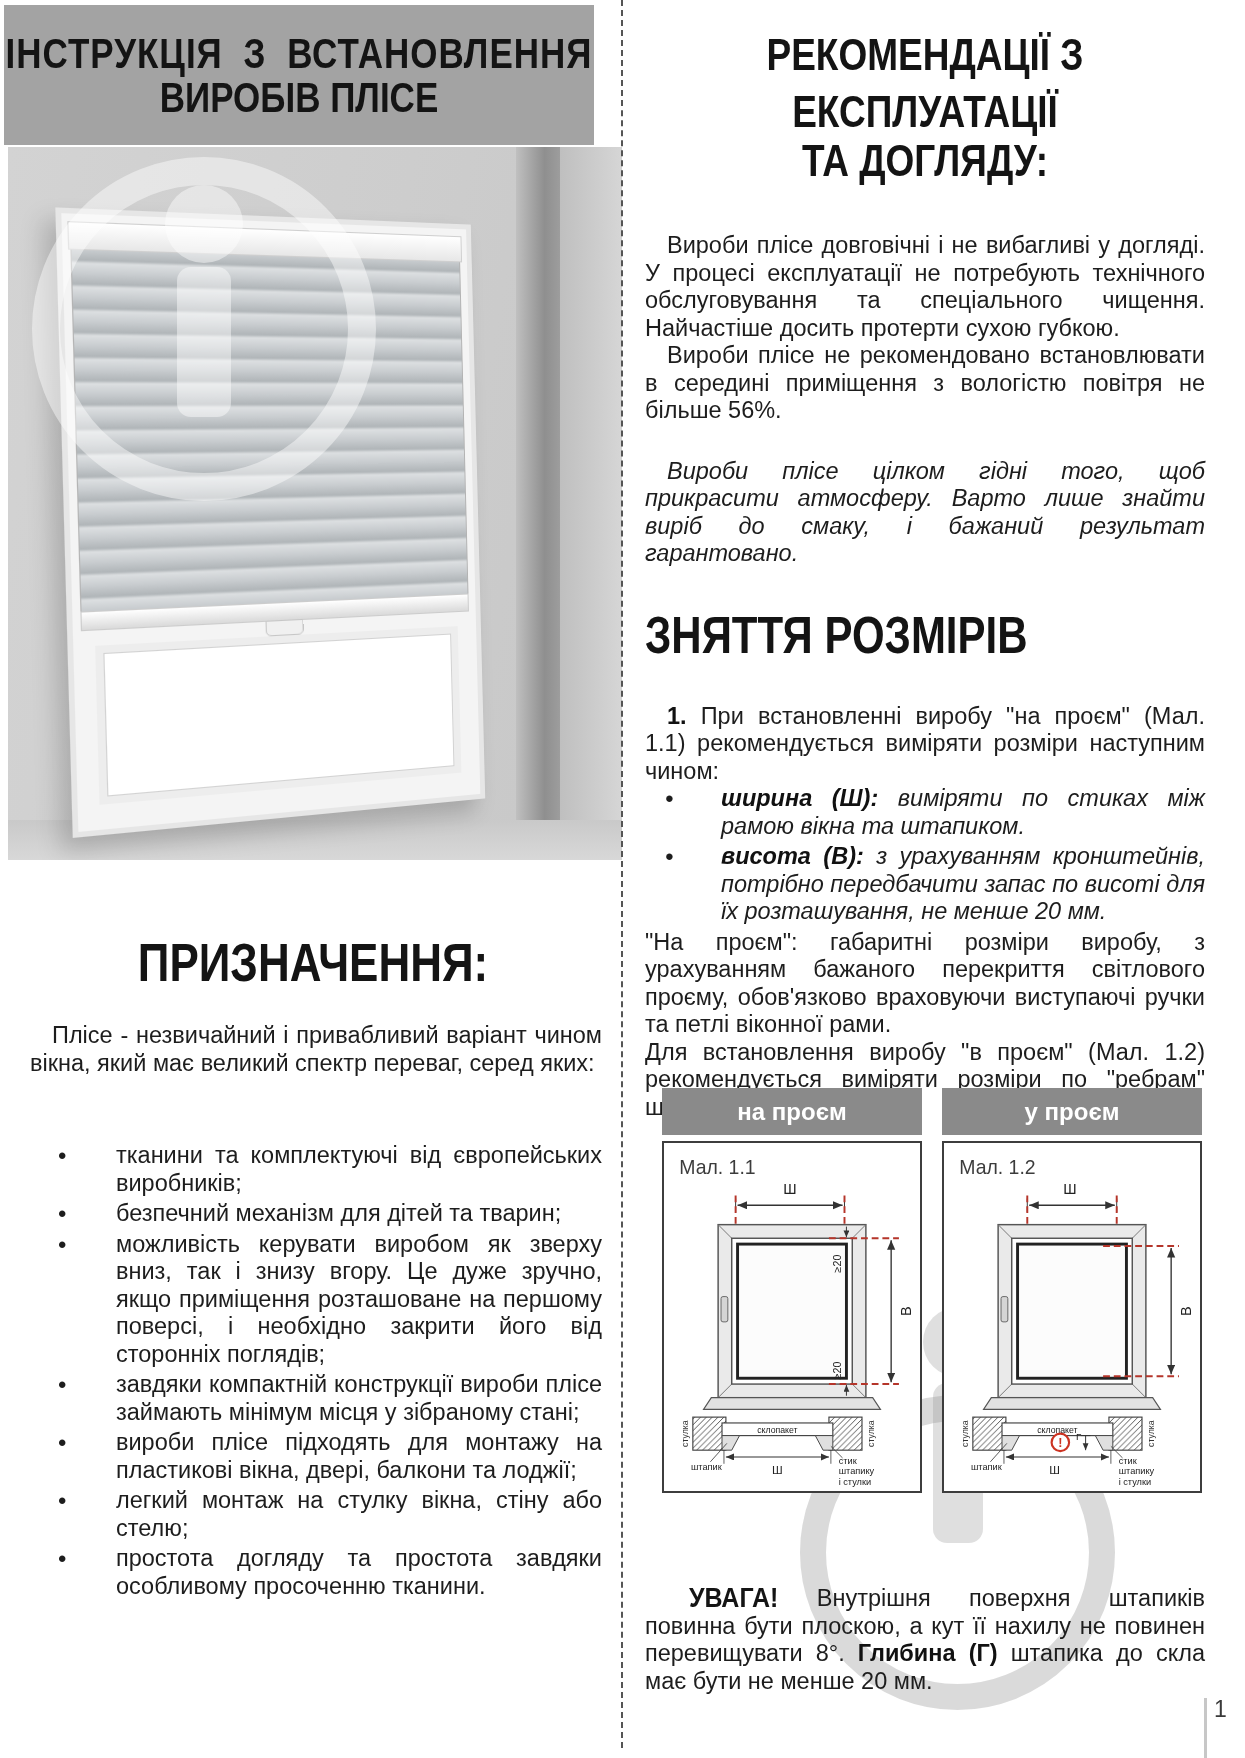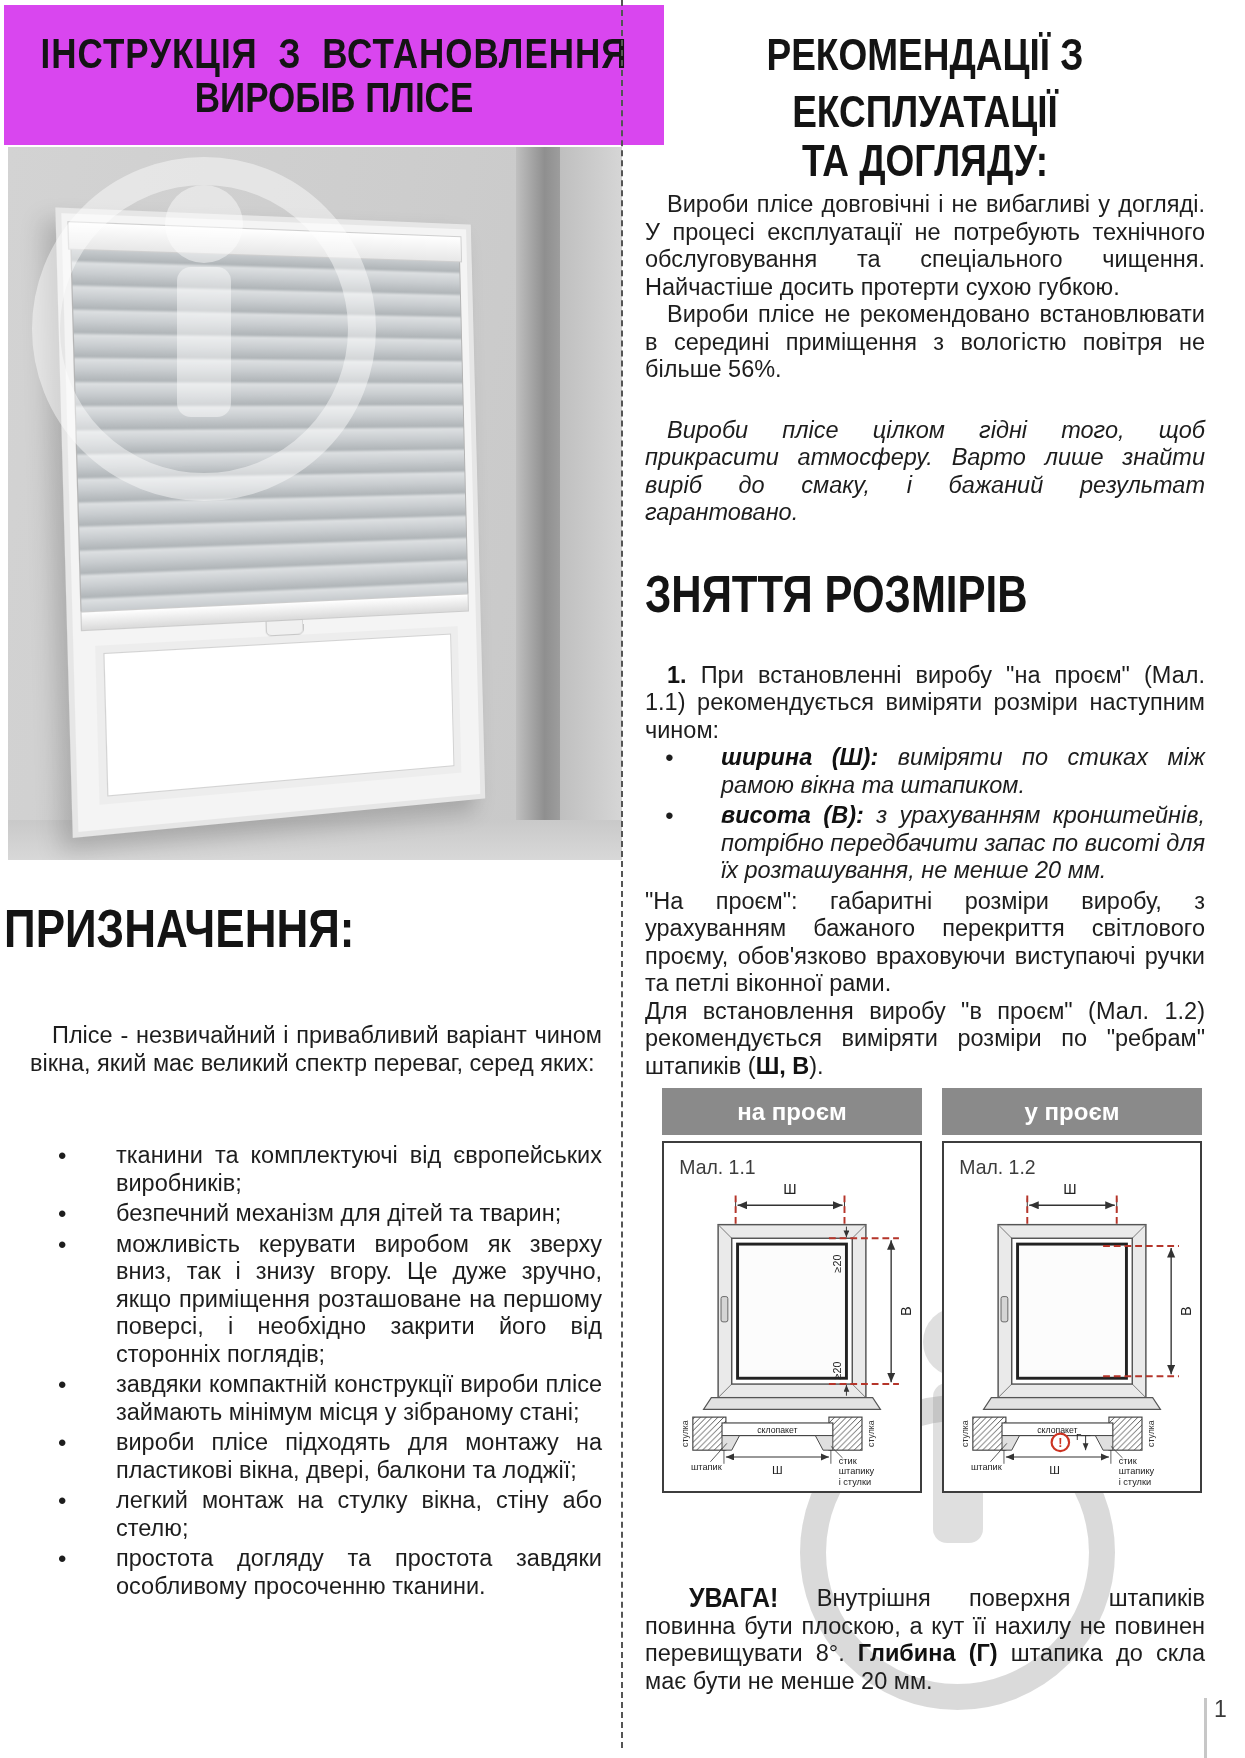--- a/index.html
+++ b/index.html
@@ -11,21 +11,21 @@
   .para{text-align:justify;font-size:23.5px;line-height:27.5px;color:#1d1d1d;margin:0;}
   .ind{text-indent:22px;}
   .b{font-weight:bold;color:#111;}
   .it{font-style:italic;}
   .h-cond{display:inline-block;font-weight:bold;color:#141414;transform:scaleY(1.22);transform-origin:center;}
   
   #divider{position:absolute;left:621px;top:0;height:1748px;border-left:2px dashed #555;z-index:3;}
   #left-col{position:absolute;left:4px;top:0;width:618px;height:1758px;z-index:2;}
   #right-col{position:absolute;left:645px;top:0;width:560px;height:1758px;z-index:2;}
   
-  .header-block{position:absolute;left:0;top:5px;width:660px;height:140px;background:#d946ef;
+  .header-block{position:absolute;left:0;top:5px;width:590px;height:140px;background:#a3a3a3;
     display:flex;flex-direction:column;justify-content:center;align-items:center;}
   .header-block .hl{font-size:35px;line-height:44px;color:#fff;font-weight:bold;}
   .header-block .hl1{word-spacing:10px;letter-spacing:1px;}
   
   .photo{position:absolute;left:4px;top:147px;width:614px;height:713px;overflow:hidden;
     background:linear-gradient(100deg,#d3d3d3 0%,#cdcdcd 55%,#c7c7c7 100%);}
   .wall-dark{position:absolute;right:62px;top:0;width:44px;height:100%;
     background:linear-gradient(90deg,#c0c0c0,#8f8f8f 65%,#9d9d9d);}
   .wall-light{position:absolute;right:0;top:0;width:62px;height:100%;
     background:linear-gradient(90deg,#bfbfbf,#d6d6d6);}
@@ -52,31 +52,31 @@
   .wm .bodybar{position:absolute;left:50%;border-radius:14px;}
   .wm1{left:24px;top:10px;width:344px;height:344px;z-index:2;}
   .wm1 .ring{border:28px solid rgba(255,255,255,0.45);}
   .wm1 .head{width:78px;height:78px;margin-left:-39px;top:28px;background:rgba(255,255,255,0.45);}
   .wm1 .bodybar{width:54px;height:150px;margin-left:-27px;top:110px;background:rgba(255,255,255,0.45);}
   .wm2{left:800px;top:1395px;width:315px;height:315px;z-index:1;}
   .wm2 .ring{border:26px solid rgba(150,150,150,0.35);}
   .wm2 .head{width:70px;height:70px;margin-left:-35px;top:-88px;background:rgba(150,150,150,0.30);}
   .wm2 .bodybar{width:50px;height:160px;margin-left:-25px;top:-12px;background:rgba(150,150,150,0.30);}
   
-  .purpose-heading{position:absolute;left:0;top:904px;width:618px;text-align:left;}
+  .purpose-heading{position:absolute;left:0;top:938px;width:618px;text-align:center;}
   .purpose-heading .h-cond{font-size:44px;}
   .purpose-intro{position:absolute;left:26px;top:1022px;width:572px;}
   .purpose-list{position:absolute;left:26px;top:1142px;width:572px;margin:0;padding:0;list-style:none;}
   .purpose-list li,.meas-list li{position:relative;padding-left:86px;text-align:justify;
     font-size:23.5px;line-height:27.5px;margin:0 0 3px 0;}
   .purpose-list li::before,.meas-list li::before{content:"•";position:absolute;left:28px;top:0;font-size:24px;}
   
   .rheading{margin-top:36px;text-align:center;line-height:47px;}
   .rheading .h-cond{font-size:37px;}
-  .care-p1{}
+  .care-p1{margin-top:41px;}
   .zn-heading{margin-top:40px;text-align:left;line-height:56px;}
   .zn-heading .h-cond{font-size:42px;}
   .step-p{margin-top:30px;}
   .meas-list{margin:0;padding:0;list-style:none;font-style:italic;}
   .meas-list li{padding-left:76px;}
   .meas-list li::before{left:20px;}
   .ital-p{margin-top:33px;}
   
   .figures-row{position:absolute;left:17px;top:1088px;width:540px;display:flex;gap:20px;z-index:2;}
   .fig{width:260px;}

